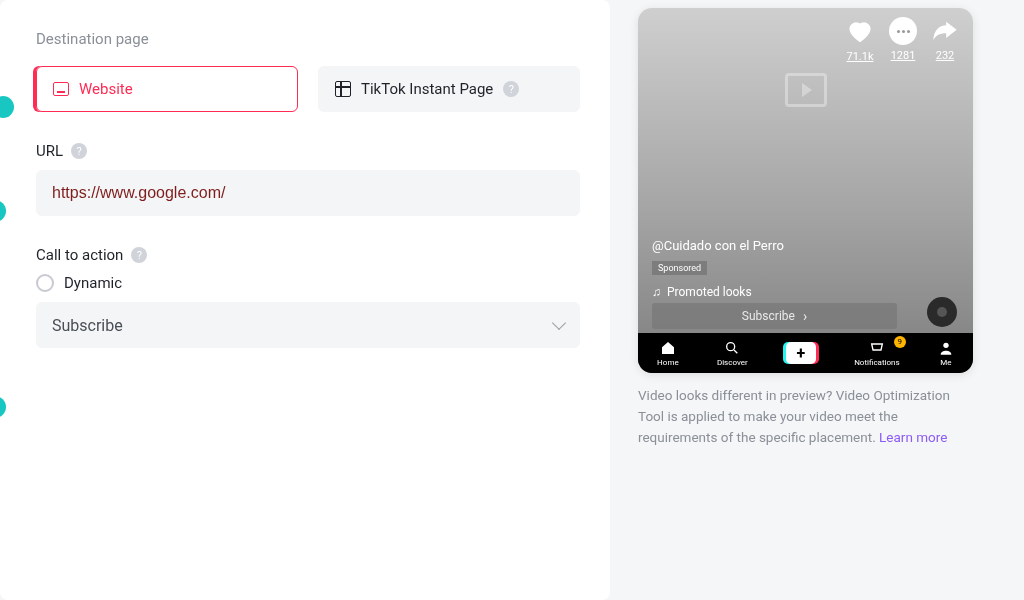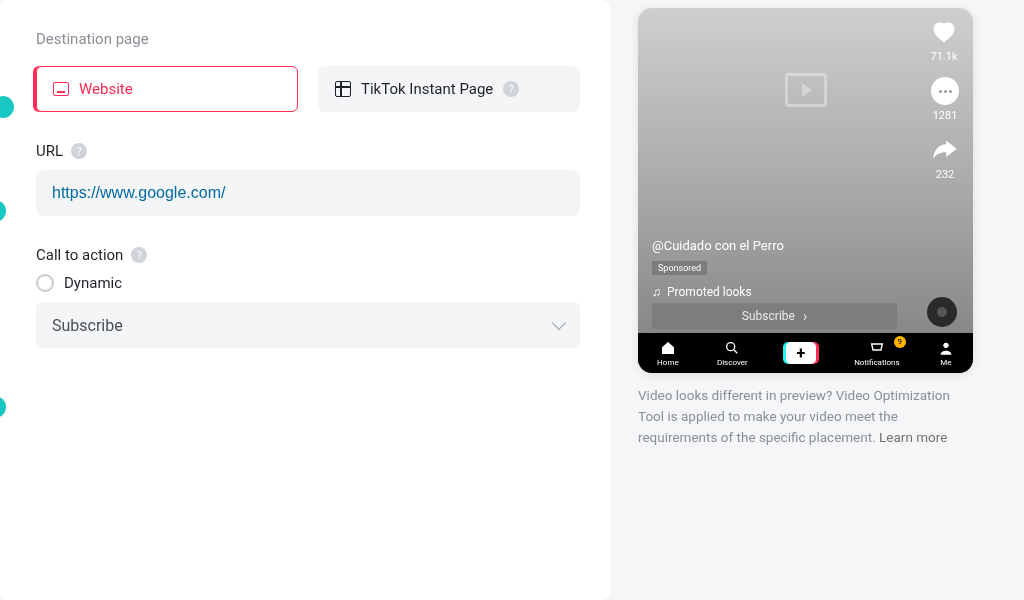--- a/index.html
+++ b/index.html
@@ -71,21 +71,21 @@
   .layout-icon::after{content:"";position:absolute;left:0;right:0;top:4px;height:1.5px;background:#1f2329;}
   .qmark {
     width:16px;height:16px;border-radius:50%;background:#d0d3d9;color:#fff;font-size:11px;display:inline-flex;align-items:center;justify-content:center;flex-shrink:0;
   }
   .field-label {
     font-size: 15px;
     color:#1f2329;
     display:flex;align-items:center;gap:8px;margin-bottom:10px;
   }
   .text-input {
-    width:100%;height:46px;border:none;background:#f4f5f6;border-radius:6px;padding:0 16px;font-size:16px;color:#0369a1;
+    width:100%;height:46px;border:none;background:#f4f5f6;border-radius:6px;padding:0 16px;font-size:16px;color:#7f1d1d;
   }
   .url-block{margin-bottom:30px;}
   .cta-block{margin-bottom:18px;}
   .radio-row{display:flex;align-items:flex-start;gap:10px;margin:10px 0;font-size:15px;color:#1f2329;cursor:pointer;}
   .radio-circle{width:18px;height:18px;border-radius:50%;border:2px solid #c7cad1;display:inline-block;position:relative;}
   .radio-circle.checked{border-color:#000;}
   .radio-circle.checked::after{content:"";position:absolute;inset:3px;border-radius:50%;background:#000;}
   .select-box{
     width:100%;height:46px;background:#f4f5f6;border-radius:6px;display:flex;align-items:center;justify-content:space-between;padding:0 16px;font-size:16px;color:#4a4f57;cursor:pointer;margin-top:8px;margin-bottom:30px;
   }
@@ -96,42 +96,42 @@
   .agree-text{font-size:15px;color:#8a8f98;line-height:1.6;}
   .agree-text a{color:#2f6fed;text-decoration:none;}
 
   
   .right-panel{width:355px;padding-top:8px;}
   .phone{
     width:335px;height:365px;border-radius:14px;overflow:hidden;position:relative;
     background:linear-gradient(180deg,#cfcfcf 0%,#a5a5a5 55%,#7e7e7e 100%);
     box-shadow:0 2px 10px rgba(0,0,0,.1);
   }
-  .side-actions{position:absolute;right:14px;top:8px;display:flex;flex-direction:column;align-items:flex-end;gap:14px;color:#fff;font-size:11px;}
+  .side-actions{position:absolute;right:14px;top:8px;display:flex;flex-direction:row;align-items:center;gap:14px;color:#fff;font-size:11px;text-decoration:underline;}
   .action{display:flex;flex-direction:column;align-items:center;gap:4px;}
   .heart{width:30px;height:30px;fill:#fff;}
   .cbubble{width:28px;height:28px;border-radius:50%;background:#fff;display:flex;align-items:center;justify-content:center;gap:2px;}
   .cbubble span{width:3px;height:3px;border-radius:50%;background:#9a9a9a;}
   .share-arrow svg{width:28px;height:28px;fill:#fff;}
   .vid-icon{position:absolute;top:65px;left:50%;transform:translateX(-50%);width:42px;height:34px;border:3px solid rgba(255,255,255,.35);border-radius:4px;display:flex;align-items:center;justify-content:center;}
   .vid-icon::after{content:"";border-left:10px solid rgba(255,255,255,.35);border-top:7px solid transparent;border-bottom:7px solid transparent;margin-left:3px;}
   .caption-area{position:absolute;left:14px;bottom:74px;right:80px;color:#fff;font-size:13px;}
   .sponsored-badge{display:inline-block;background:rgba(120,120,120,.85);color:#fff;font-size:9px;padding:2px 6px;border-radius:0;margin-top:8px;}
   .music-row{display:flex;align-items:center;gap:6px;margin-top:10px;font-size:12px;}
   .cta-btn{position:absolute;left:14px;right:76px;bottom:44px;height:26px;background:rgba(120,120,120,.75);border-radius:3px;color:#e8e8e8;font-size:12px;display:flex;align-items:center;justify-content:center;gap:8px;}
   .cta-btn .chev{font-size:14px;}
   .disc{position:absolute;right:16px;bottom:46px;width:30px;height:30px;border-radius:50%;background:#2a2a2a;display:flex;align-items:center;justify-content:center;}
   .disc::after{content:"";width:10px;height:10px;border-radius:50%;background:#555;}
   .tabbar{position:absolute;left:0;right:0;bottom:0;height:40px;background:#000;display:flex;align-items:center;justify-content:space-around;color:#fff;font-size:8px;}
   .tab{display:flex;flex-direction:column;align-items:center;gap:2px;position:relative;}
   .tab svg{width:16px;height:16px;fill:#fff;}
   .plus-btn{width:30px;height:22px;background:#fff;border-radius:5px;display:flex;align-items:center;justify-content:center;color:#000;font-weight:bold;font-size:16px;box-shadow:-3px 0 0 #25f4ee,3px 0 0 #fe2c55;}
   .badge9{position:absolute;top:-4px;right:-6px;width:12px;height:12px;border-radius:50%;background:#ffb400;color:#000;font-size:8px;display:flex;align-items:center;justify-content:center;}
   .preview-note{font-size:13.5px;color:#8a8f98;line-height:1.55;margin-top:12px;width:335px;}
-  .preview-note a{color:#737373;text-decoration:none;text-align:right;}
+  .preview-note a{color:#8b5cf6;text-decoration:none;text-align:right;}
 
   
   .bubble{position:absolute;width:22px;height:22px;border-radius:50%;background:#18c7c1;left:-8px;}
   .bubble.b1{top:96px;}
   .bubble.half{left:-16px;}
   .bubble.b2{top:200px;}
   .bubble.b3{top:396px;}
 </style>
 </head>
 <body>

